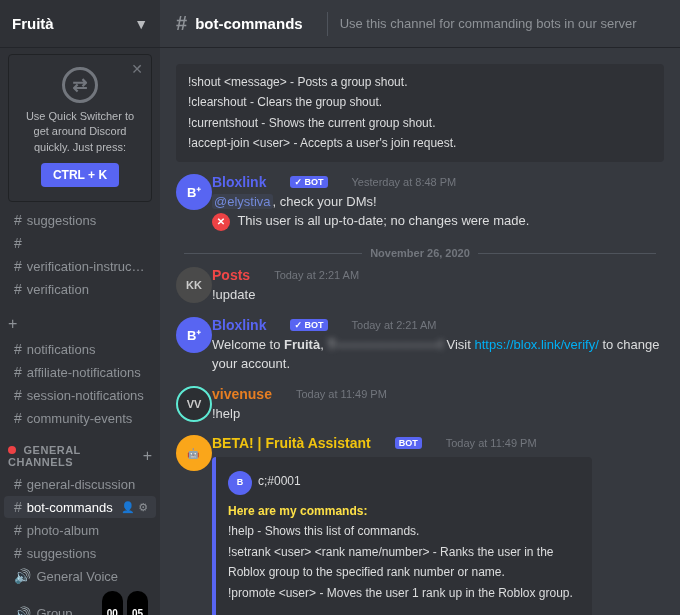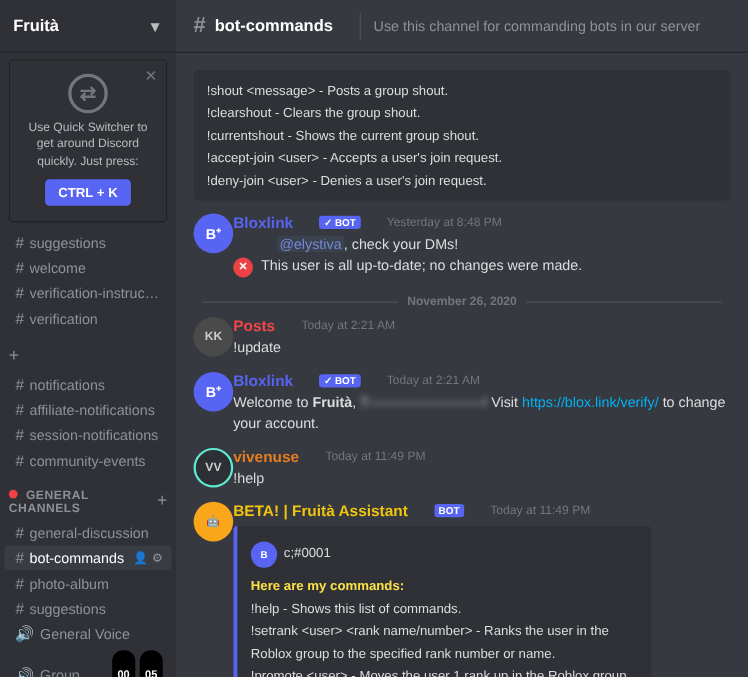--- a/index.html
+++ b/index.html
@@ -352,21 +352,20 @@
 
     .embed-box strong {
       color: #fde047;
     }
 
     .mention {
       color: #7289da;
       background: rgba(114, 137, 218, 0.1);
       border-radius: 3px;
       padding: 0 2px;
-      margin-left: 40px;
     }
 
     .bloxlink-avatar {
       background: #5865f2;
       border-radius: 50%;
       width: 36px;
       height: 36px;
       display: flex;
       align-items: center;
       justify-content: center;
@@ -476,21 +475,20 @@
   </div>
 
   <div class="channel-list">
 
     <div class="channel-item">
       <span class="channel-icon">#</span>
       <span class="channel-name">suggestions</span>
     </div>
     <div class="channel-item">
       <span class="channel-icon">#</span>
-      <span class="channel-name">welcome</span>
     </div>
     <div class="channel-item">
       <span class="channel-icon">#</span>
       <span class="channel-name">verification-instructions</span>
     </div>
     <div class="channel-item">
       <span class="channel-icon">#</span>
       <span class="channel-name">verification</span>
     </div>
 
@@ -563,21 +561,20 @@
     <span class="channel-header-desc">Use this channel for commanding bots in our server</span>
   </div>
 
   <div class="messages-container">
 
     <div class="command-list-box">
       <div>!shout &lt;message&gt; - Posts a group shout.</div>
       <div>!clearshout - Clears the group shout.</div>
       <div>!currentshout - Shows the current group shout.</div>
       <div>!accept-join &lt;user&gt; - Accepts a user's join request.</div>
-      <div>!deny-join &lt;user&gt; - Denies a user's join request.</div>
     </div>
 
     <div class="message-group">
       <div class="bloxlink-avatar">B⁺</div>
       <div class="message-content">
         <div class="message-header">
           <span class="message-author" style="color:#5865f2">Bloxlink</span>
           <span class="bot-badge">✓ BOT</span>
           <span class="message-timestamp">Yesterday at 8:48 PM</span>
         </div>

